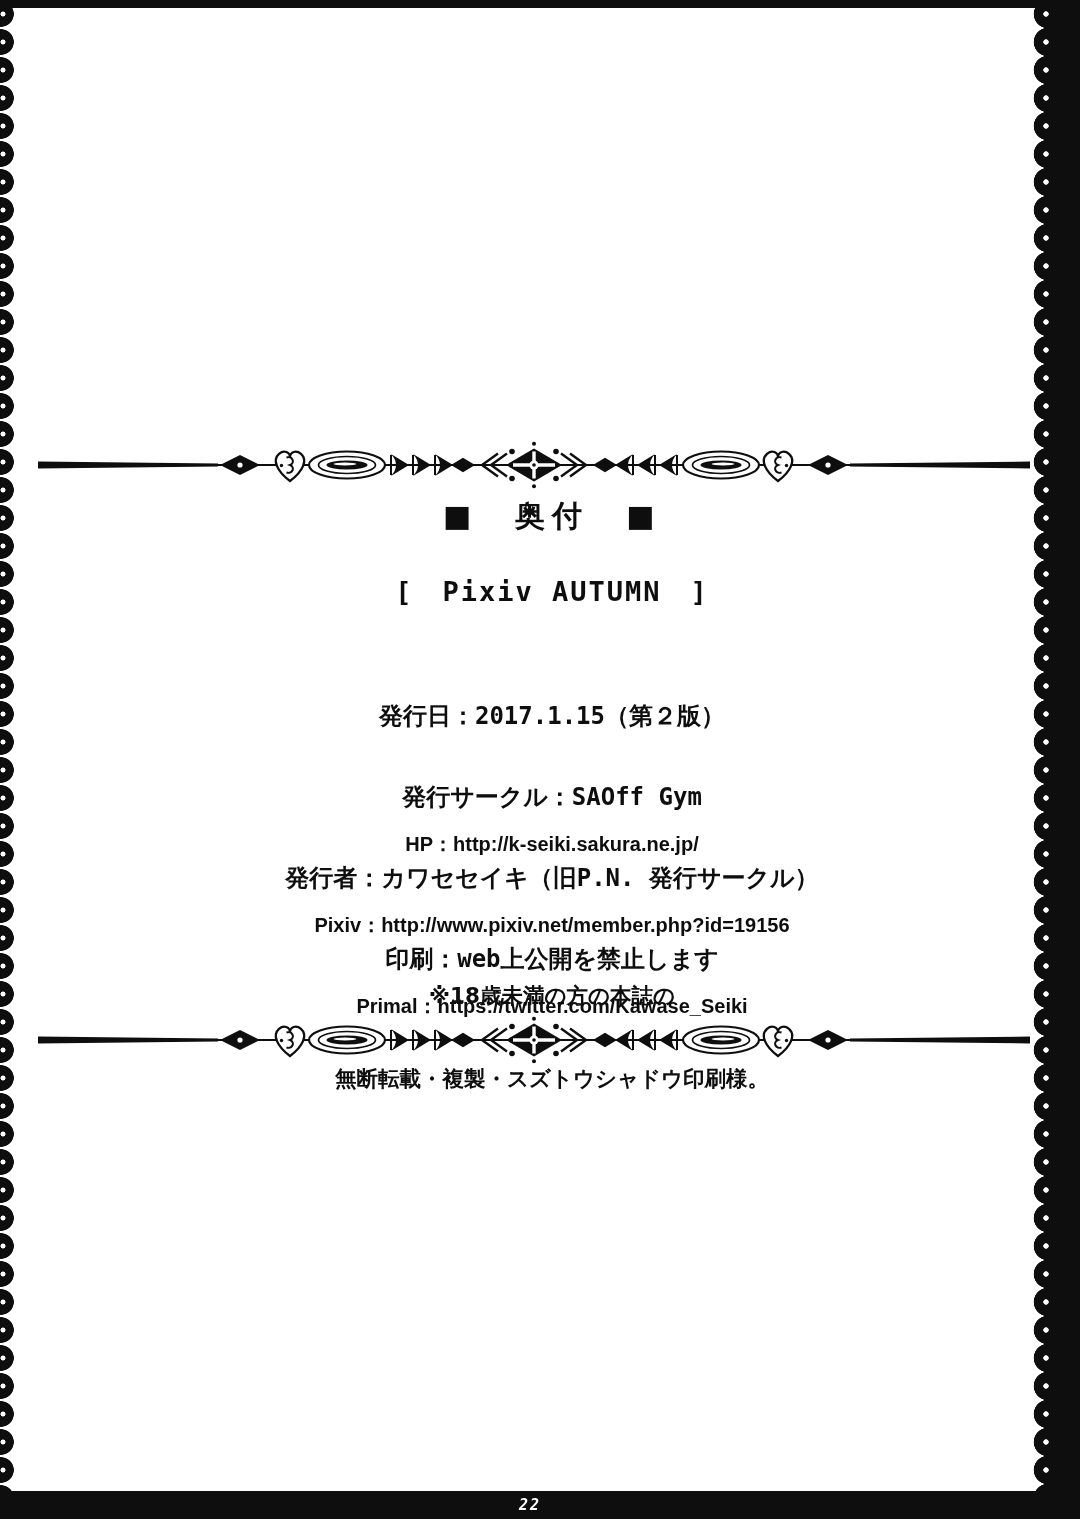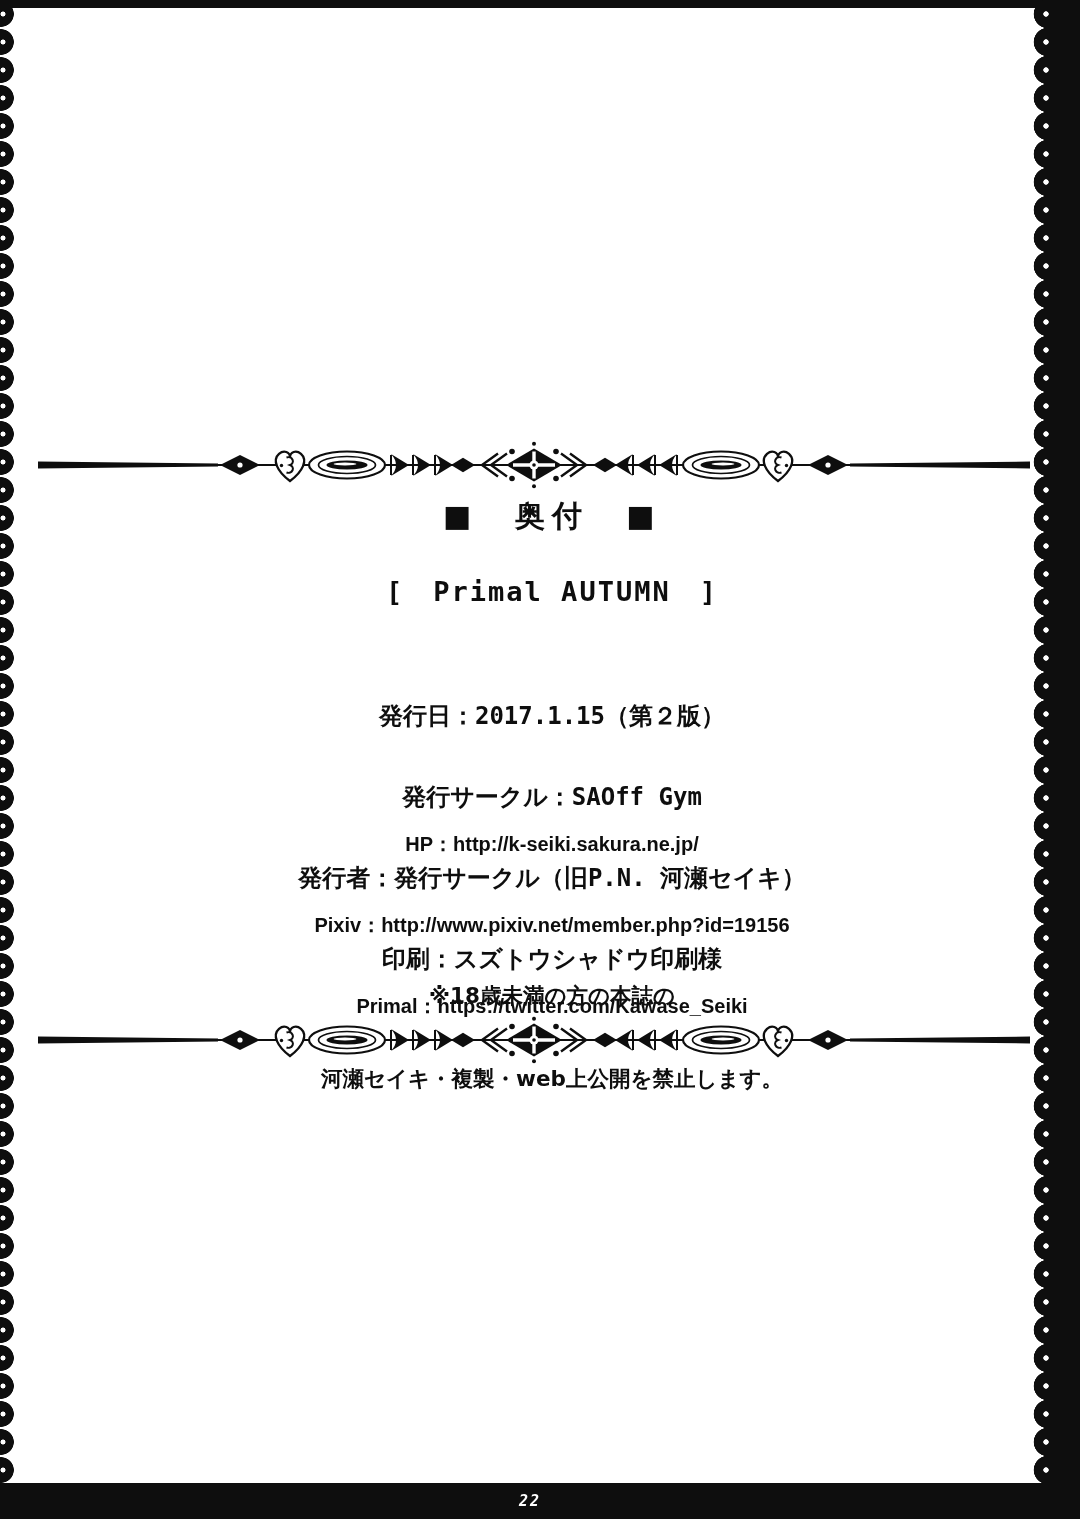--- a/index.html
+++ b/index.html
@@ -16,21 +16,21 @@
     font-family:"DejaVu Sans",sans-serif;
     color:var(--ink);
   }
 
   
   .border-top{
     position:absolute;top:0;left:0;width:100%;height:8px;
     background:var(--ink);
   }
   .border-bottom{
-    position:absolute;bottom:0;left:0;width:100%;height:36px;
+    position:absolute;bottom:0;left:0;width:100%;height:28px;
     background:var(--ink);
     display:flex;align-items:center;justify-content:center;
   }
   .pageno{
     color:#fff;
     font-family:"DejaVu Sans Mono",monospace;
     font-style:italic;font-weight:bold;
     font-size:15px;letter-spacing:2px;
     transform:translateX(-10px);
   }
@@ -158,37 +158,37 @@
         <use href="#orn-half"></use>
         <use href="#orn-half" transform="translate(992,0) scale(-1,1)"></use>
         <use href="#orn-center"></use>
       </g>
     </defs>
     <use href="#ornament"></use>
   </svg>
 
   <div class="tblock heading">■　奥付　■</div>
 
-  <div class="tblock booktitle">[　Primal AUTUMN　]</div>
+  <div class="tblock booktitle">[　Pixiv AUTUMN　]</div>
 
   <div class="tblock pub">
     <div>発行日：2017.1.15（第２版）</div>
     <div>発行サークル：SAOff Gym</div>
-    <div>発行者：発行サークル（旧P.N. 河瀬セイキ）</div>
-    <div>印刷：スズトウシャドウ印刷様</div>
+    <div>発行者：カワセセイキ（旧P.N. 発行サークル）</div>
+    <div>印刷：web上公開を禁止します</div>
   </div>
 
   <div class="tblock contacts">
     <div>HP：http://k-seiki.sakura.ne.jp/</div>
     <div>Pixiv：http://www.pixiv.net/member.php?id=19156</div>
     <div>Primal：https://twitter.com/Kawase_Seiki</div>
   </div>
 
   <div class="tblock notice">
     <div>※18歳未満の方の本誌の</div>
-    <div>河瀬セイキ・複製・web上公開を禁止します。</div>
+    <div>無断転載・複製・スズトウシャドウ印刷様。</div>
   </div>
 
   <svg class="divider divider-bottom" viewBox="0 0 992 50">
     <use href="#ornament"></use>
   </svg>
 
 </div>
 
 </body></html>

